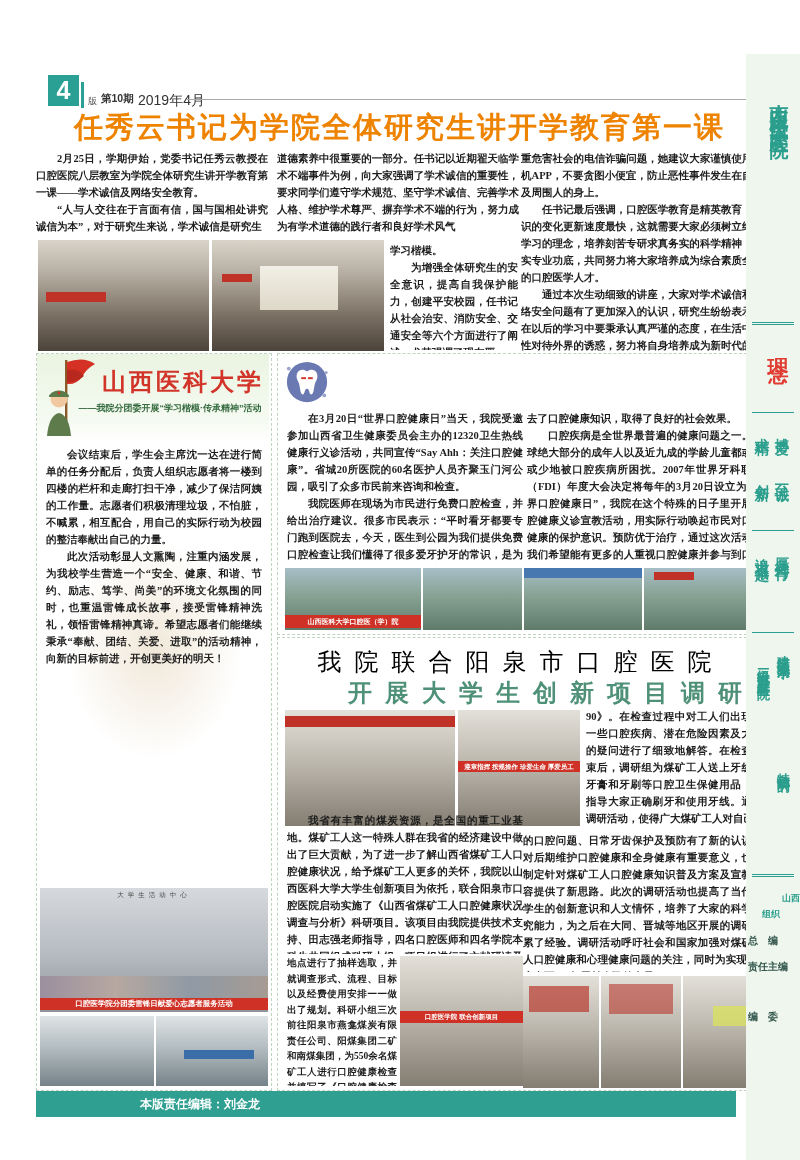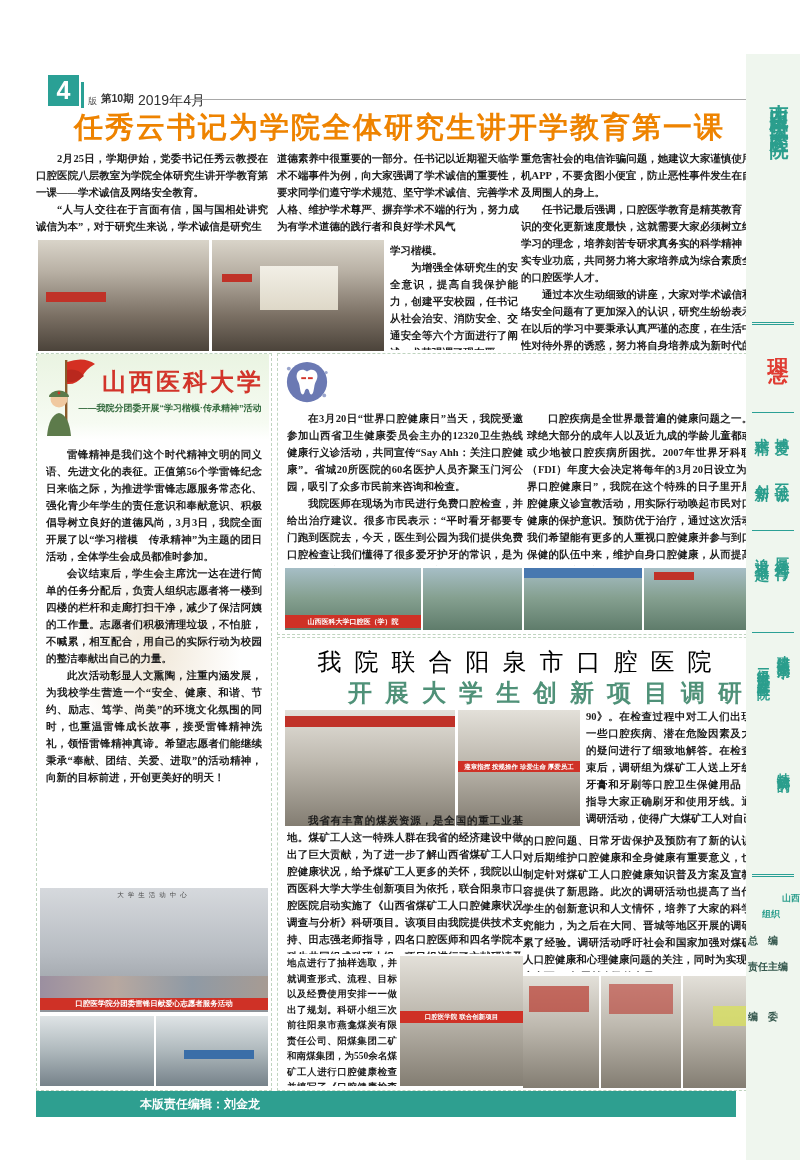--- a/index.html
+++ b/index.html
@@ -86,21 +86,20 @@
     </span>
     <div class="abs" style="left:62px;top:12px;width:168px;text-align:center;font-size:24px;font-weight:bold;
                 color:#d2342a;letter-spacing:3px;">山西医科大学</div>
     <div class="abs sans" style="left:36px;top:48px;width:194px;text-align:center;font-size:9px;font-weight:bold;
                 color:#356b3f;white-space:nowrap;">——我院分团委开展“学习楷模·传承精神”活动</div>
   </div>
 
   <div class="wm" style="left:66px;top:540px;width:176px;height:220px;"></div>
 
   <div class="abs bt" style="left:46px;top:446px;width:216px;height:436px;">
-    <p>雷锋精神是我们这个时代精神文明的同义语、先进文化的表征。正值第56个学雷锋纪念日来临之际，为推进学雷锋志愿服务常态化、强化青少年学生的责任意识和奉献意识、积极倡导树立良好的道德风尚，3月3日，我院全面开展了以“学习楷模　传承精神”为主题的团日活动，全体学生会成员都准时参加。</p>
     <p>会议结束后，学生会主席沈一达在进行简单的任务分配后，负责人组织志愿者将一楼到四楼的栏杆和走廊打扫干净，减少了保洁阿姨的工作量。志愿者们积极清理垃圾，不怕脏，不喊累，相互配合，用自己的实际行动为校园的整洁奉献出自己的力量。</p>
     <p>此次活动彰显人文熏陶，注重内涵发展，为我校学生营造一个“安全、健康、和谐、节约、励志、笃学、尚美”的环境文化氛围的同时，也重温雷锋成长故事，接受雷锋精神洗礼，领悟雷锋精神真谛。希望志愿者们能继续秉承“奉献、团结、关爱、进取”的活动精神，向新的目标前进，开创更美好的明天！</p>
   </div>
 
   <div class="photo ph-building" style="left:40px;top:888px;width:228px;height:124px;">
     <div class="abs sans" style="left:0;top:3px;width:228px;text-align:center;font-size:6.5px;color:#4a4a4a;
                 letter-spacing:4px;">大学生活动中心</div>
     <div style="position:absolute;left:0;right:0;bottom:14px;height:22px;
                 background:linear-gradient(90deg,#9b8fa0,#b7a8a0,#8f9aa5,#a79b93);"></div>
     <div class="banner-strip" style="bottom:2px;height:12px;font-size:7.5px;line-height:12px;">口腔医学院分团委雷锋日献爱心志愿者服务活动</div>
@@ -122,20 +121,21 @@
       <rect x="18" y="19" width="5" height="2" fill="#d2342a"></rect>
       <rect x="25" y="19" width="5" height="2" fill="#d2342a"></rect>
     </svg>
   </span>
 
   <div class="abs bt" style="left:287px;top:410px;width:236px;height:156px;">
     <p>在3月20日“世界口腔健康日”当天，我院受邀参加山西省卫生健康委员会主办的12320卫生热线健康行义诊活动，共同宣传“Say Ahh：关注口腔健康”。省城20所医院的60名医护人员齐聚玉门河公园，吸引了众多市民前来咨询和检查。</p>
     <p>我院医师在现场为市民进行免费口腔检查，并给出治疗建议。很多市民表示：“平时看牙都要专门跑到医院去，今天，医生到公园为我们提供免费口腔检查让我们懂得了很多爱牙护牙的常识，是为老百姓办实事、办好事。”此次义诊活动持续了3个多小时，为广大市民带</p>
   </div>
   <div class="abs bt" style="left:527px;top:410px;width:236px;height:156px;">
+    <p class="cont">去了口腔健康知识，取得了良好的社会效果。</p>
     <p>口腔疾病是全世界最普遍的健康问题之一。全球绝大部分的成年人以及近九成的学龄儿童都或多或少地被口腔疾病所困扰。2007年世界牙科联盟（FDI）年度大会决定将每年的3月20日设立为“世界口腔健康日”，我院在这个特殊的日子里开展口腔健康义诊宣教活动，用实际行动唤起市民对口腔健康的保护意识。预防优于治疗，通过这次活动，我们希望能有更多的人重视口腔健康并参与到口腔保健的队伍中来，维护自身口腔健康，从而提高全民口腔健康素养。</p>
   </div>
 
   <div class="photo ph-outdoor" style="left:285px;top:568px;width:136px;height:62px;">
     <div class="banner-strip" style="top:0;height:13px;font-size:7px;line-height:13px;">山西医科大学口腔医（学）院</div>
   </div>
   <div class="photo ph-outdoor" style="left:423px;top:568px;width:99px;height:62px;"></div>
   <div class="photo ph-outdoor" style="left:524px;top:568px;width:118px;height:62px;">
     <div style="position:absolute;left:0;top:0;right:0;height:10px;background:#4878b0;"></div>
   </div>

